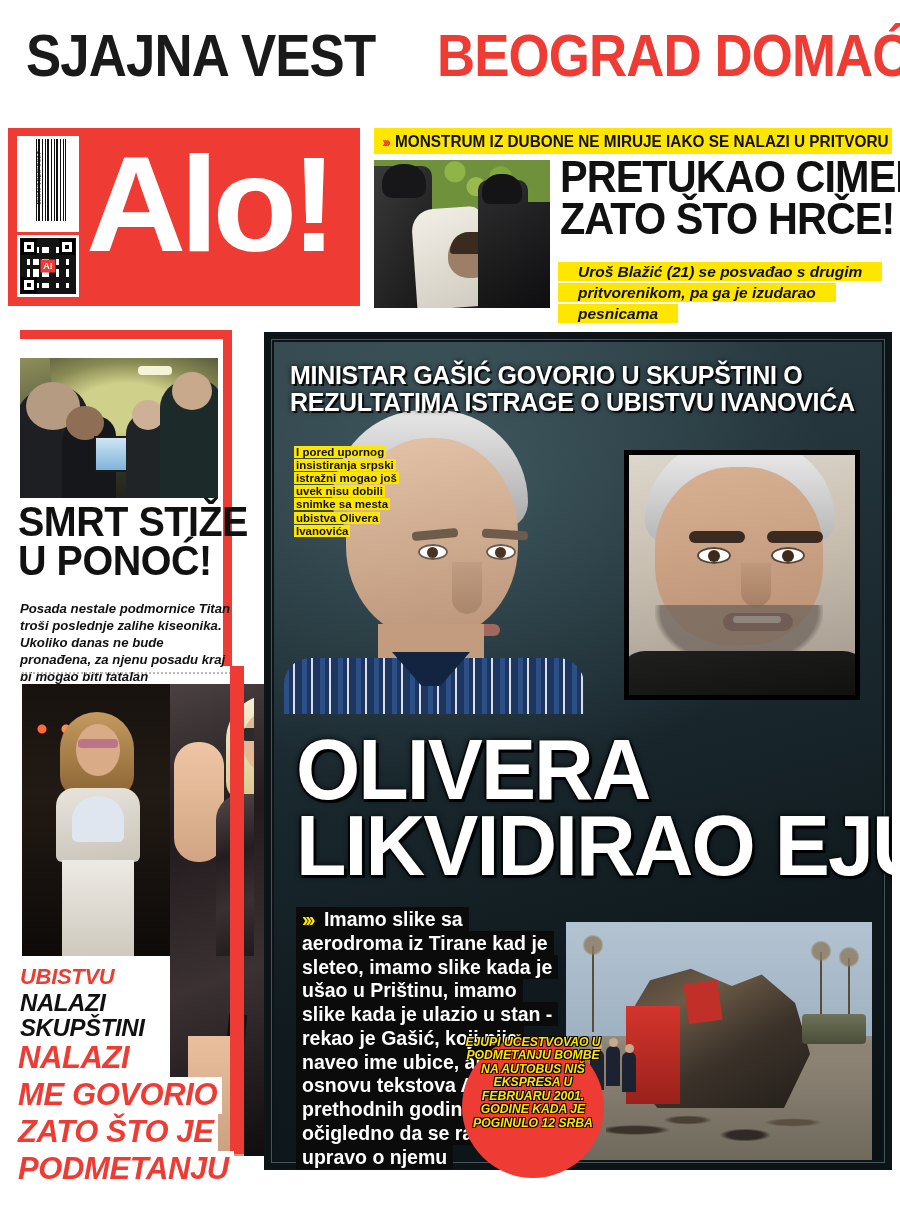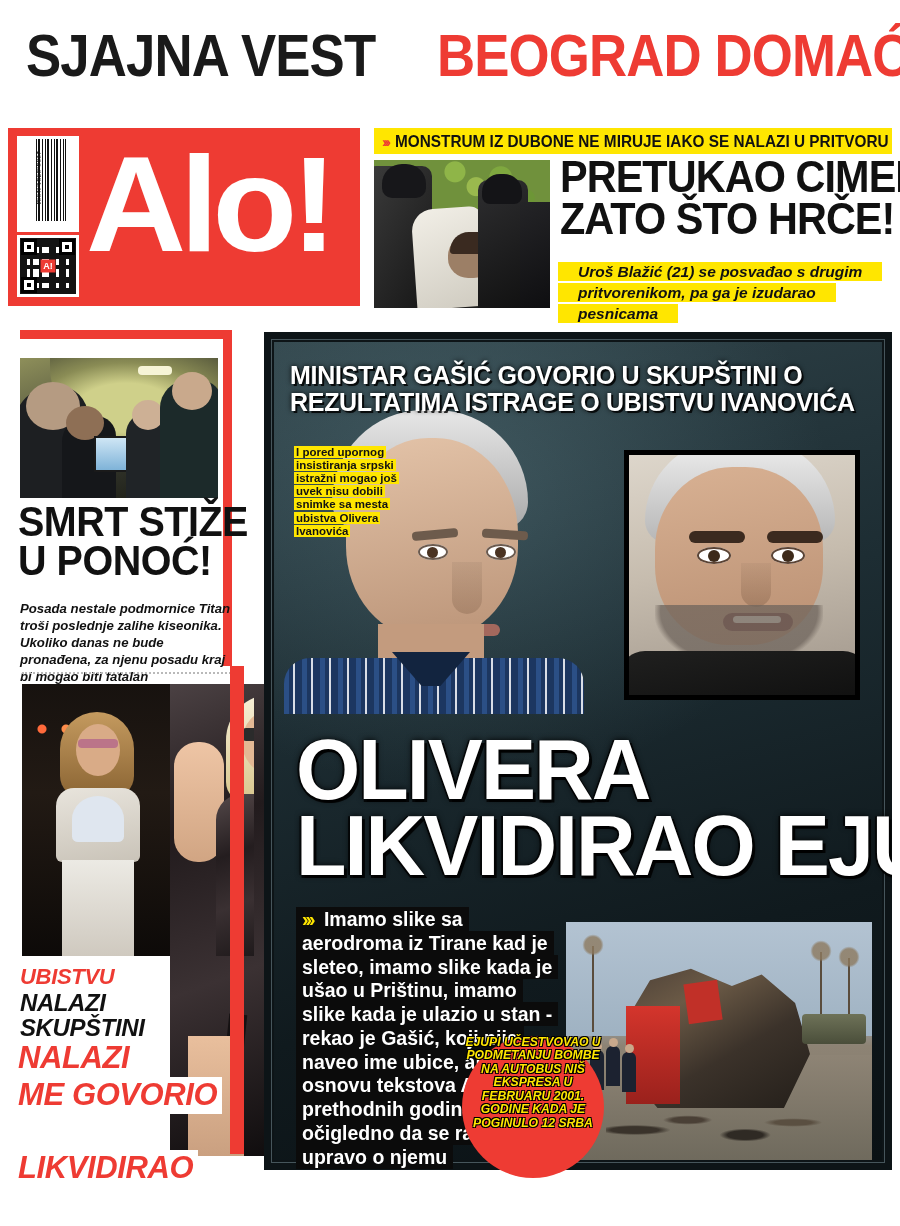--- a/index.html
+++ b/index.html
@@ -503,22 +503,22 @@
   <div class="lc-redstripe"></div>
 
   <div class="lc-intervju">UBISTVU</div>
   <div class="lc-name">
     <div>NALAZI</div>
     <div>SKUPŠTINI</div>
   </div>
   <div class="lc-head2">
     <span>NALAZI</span><br>
     <span>ME GOVORIO</span><br>
-    <br>
-    <span>LIKVIDIRAO</span>
+    <span>ZATO ŠTO JE</span><br>
+    <span>PODMETANJU</span>
   </div>
 
   <div class="main">
     <div class="main-photo">
       <div class="sheen"></div>
 
       <div class="ivanovic">
         <div class="iv-hair"></div>
         <div class="iv-face">
           <div class="iv-brow l"></div>

